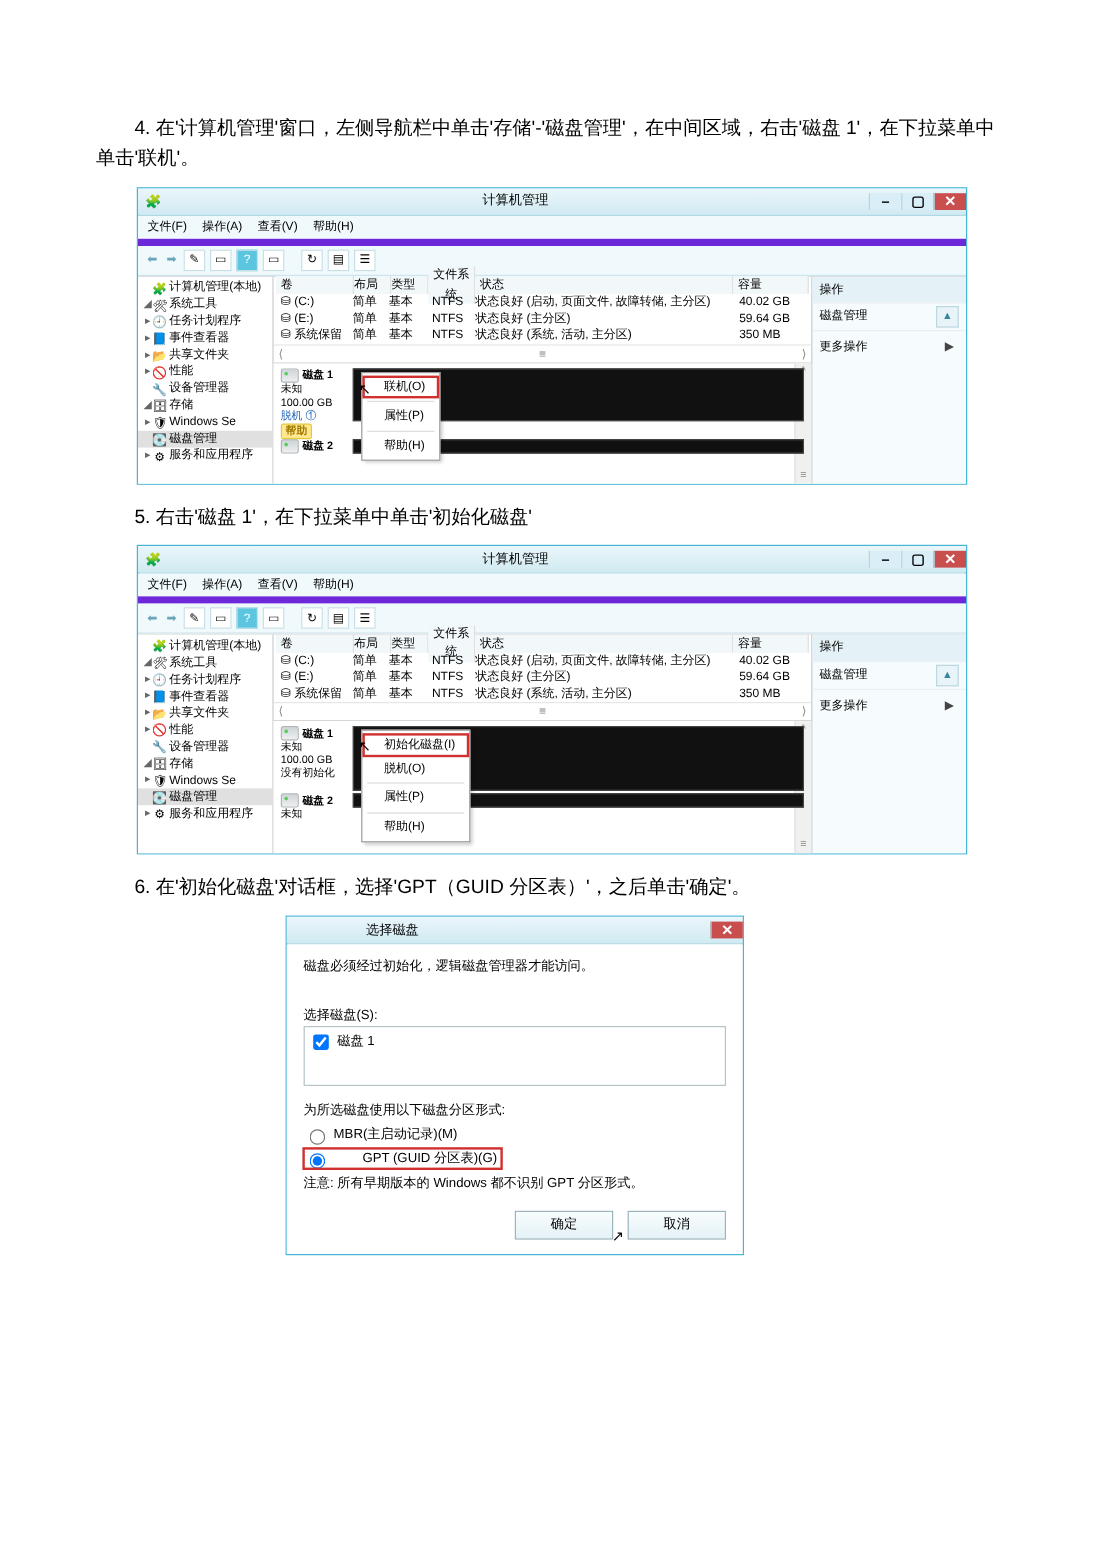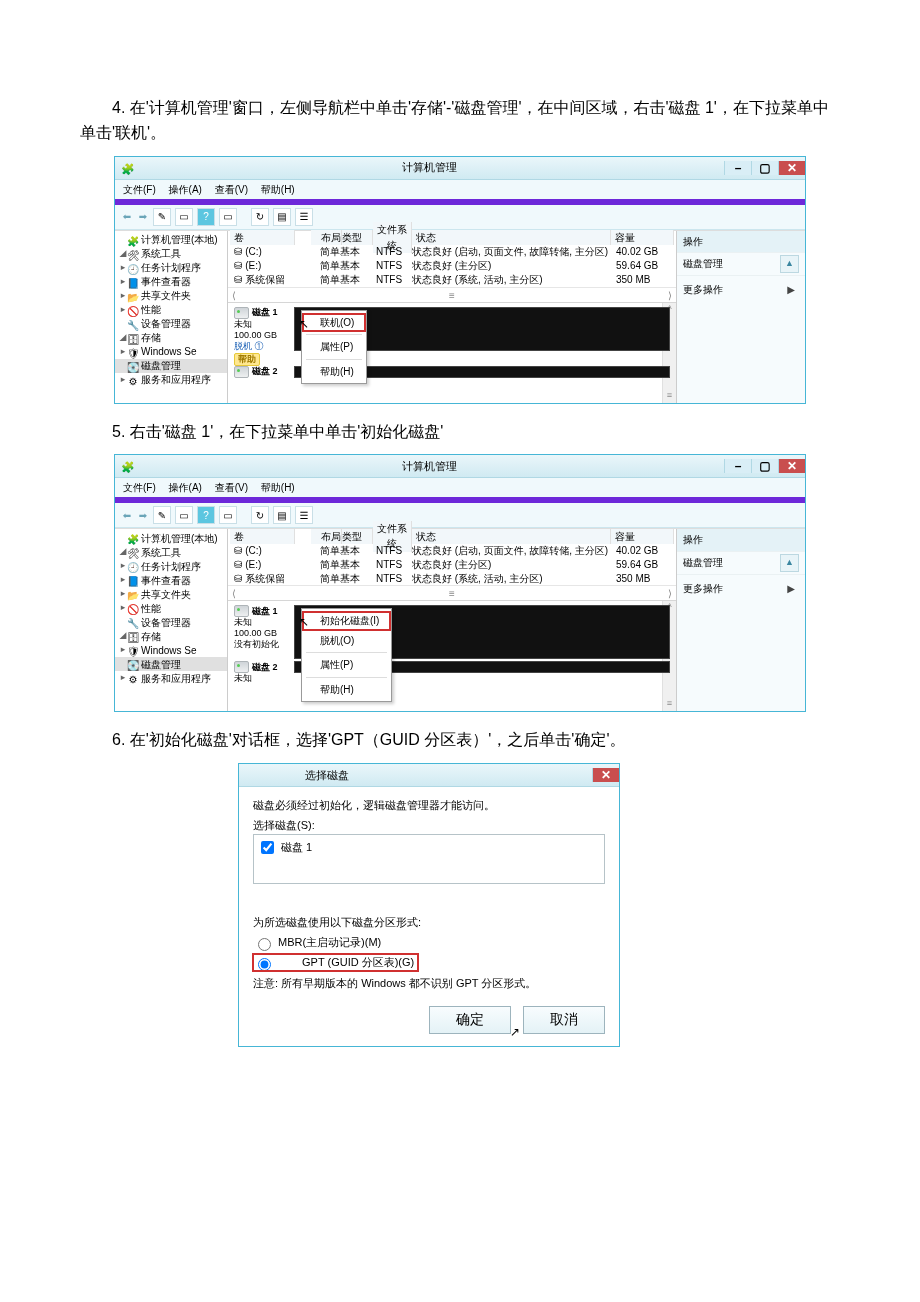--- a/index.html
+++ b/index.html
@@ -70,21 +70,21 @@
   .actcol { width:128px; border-left:1px solid #ccc; background:#f6fbfd; font-size:10px; }
   .act-hd { background:#e4f2f7; padding:3px 6px; font-size:10px; }
   .act-row { display:flex; justify-content:space-between; padding:2px 6px; align-items:center; border-top:1px solid #eaf1f3; }
   .act-row .arrow { color:#444; font-size:10px; padding:4px 4px; }
 
   
   .vtable { border-bottom:1px solid #d6d6d6; font-size:10px; }
   .vtable .hdr, .vtable .row { display:flex; align-items:center; height:14px; padding:0 2px; }
   .vtable .hdr > div { border-right:1px solid #e0e0e0; background:#f2f7fa; font-weight:normal; }
   .vtable .col-v { width:60px; padding-left:4px; }
-  .vtable .col-l { width:30px; text-align:right;margin-left:16px; }
+  .vtable .col-l { width:30px; text-align:left; }
   .vtable .col-t { width:30px; text-align:left; }
   .vtable .col-fs { width:38px; text-align:center; }
   .vtable .col-s { flex:1; padding-left:4px; }
   .vtable .col-c { width:58px; text-align:left; padding-left:4px; }
   .vtable .scrollhint { display:flex; justify-content:space-between; border-top:1px solid #e6e6e6; height:14px; color:#888; padding:0 4px; }
 
   
   .dpanes { flex:1; background:#fff; position:relative; }
   .dback { position:absolute; right:0; top:0; bottom:0; width:13px; background:#f0f0f0; border-left:1px solid #e0e0e0; display:flex; flex-direction:column; justify-content:space-between; align-items:center; font-size:9px; color:#888; }
   .disk { display:flex; align-items:stretch; margin:4px 6px 6px 6px; }
@@ -102,29 +102,29 @@
     position:absolute; background:#fff; border:1px solid #9a9a9a; box-shadow:2px 2px 3px rgba(0,0,0,0.2);
     font-size:10px; padding:2px 0; z-index:10;
   }
   .ctx .mi { padding:2px 12px 2px 18px; white-space:nowrap; }
   .ctx .mi.sel { outline:2px solid #d03030; outline-offset:-2px; }
   .ctx hr { margin:2px 4px; border:0; border-top:1px solid #ddd; }
   .cursor { position:absolute; left:-3px; top:4px; font-size:12px; color:#000; pointer-events:none; }
 
   
   .dlg-body { background:#fff; padding:10px 14px 12px 14px; font-size:11px; }
-  .dlg-note { margin-bottom:3px; }
+  .dlg-note { margin-bottom:24px; }
   .dlg-list { border:1px solid #b6c3c8; height:42px; padding:3px; display:flex; align-items:flex-start; }
   .dlg-list label { display:flex; gap:4px; align-items:center; }
-  .dlg-group { margin-top:30px; }
+  .dlg-group { margin-top:12px; }
   .dlg-radio { display:flex; align-items:center; gap:4px; margin:3px 0; }
   .dlg-btns { display:flex; justify-content:flex-end; gap:12px; margin-top:14px; }
   .btn {
     min-width:60px; text-align:center; padding:2px 10px; border:1px solid #9db4bd;
-    background:linear-gradient(to bottom,#f8fcfe,#e4f2f6); font-size:14px;
+    background:linear-gradient(to bottom,#f8fcfe,#e4f2f6); font-size:11px;
   }
   .btncur { position:relative; }
   .btncur::after { content:"↖"; position:absolute; right:-10px; bottom:-8px; transform:scaleX(-1); font-size:12px; color:#000; }
 
   .red-out { outline:2px solid #d03030; outline-offset:-1px;gap:28px; }
 
   
   .watermark {
     position:absolute; left:0; right:0; top:98px; text-align:center;
     font-size:30px; letter-spacing:2px; color:#e9e9e9; font-weight:bold;

